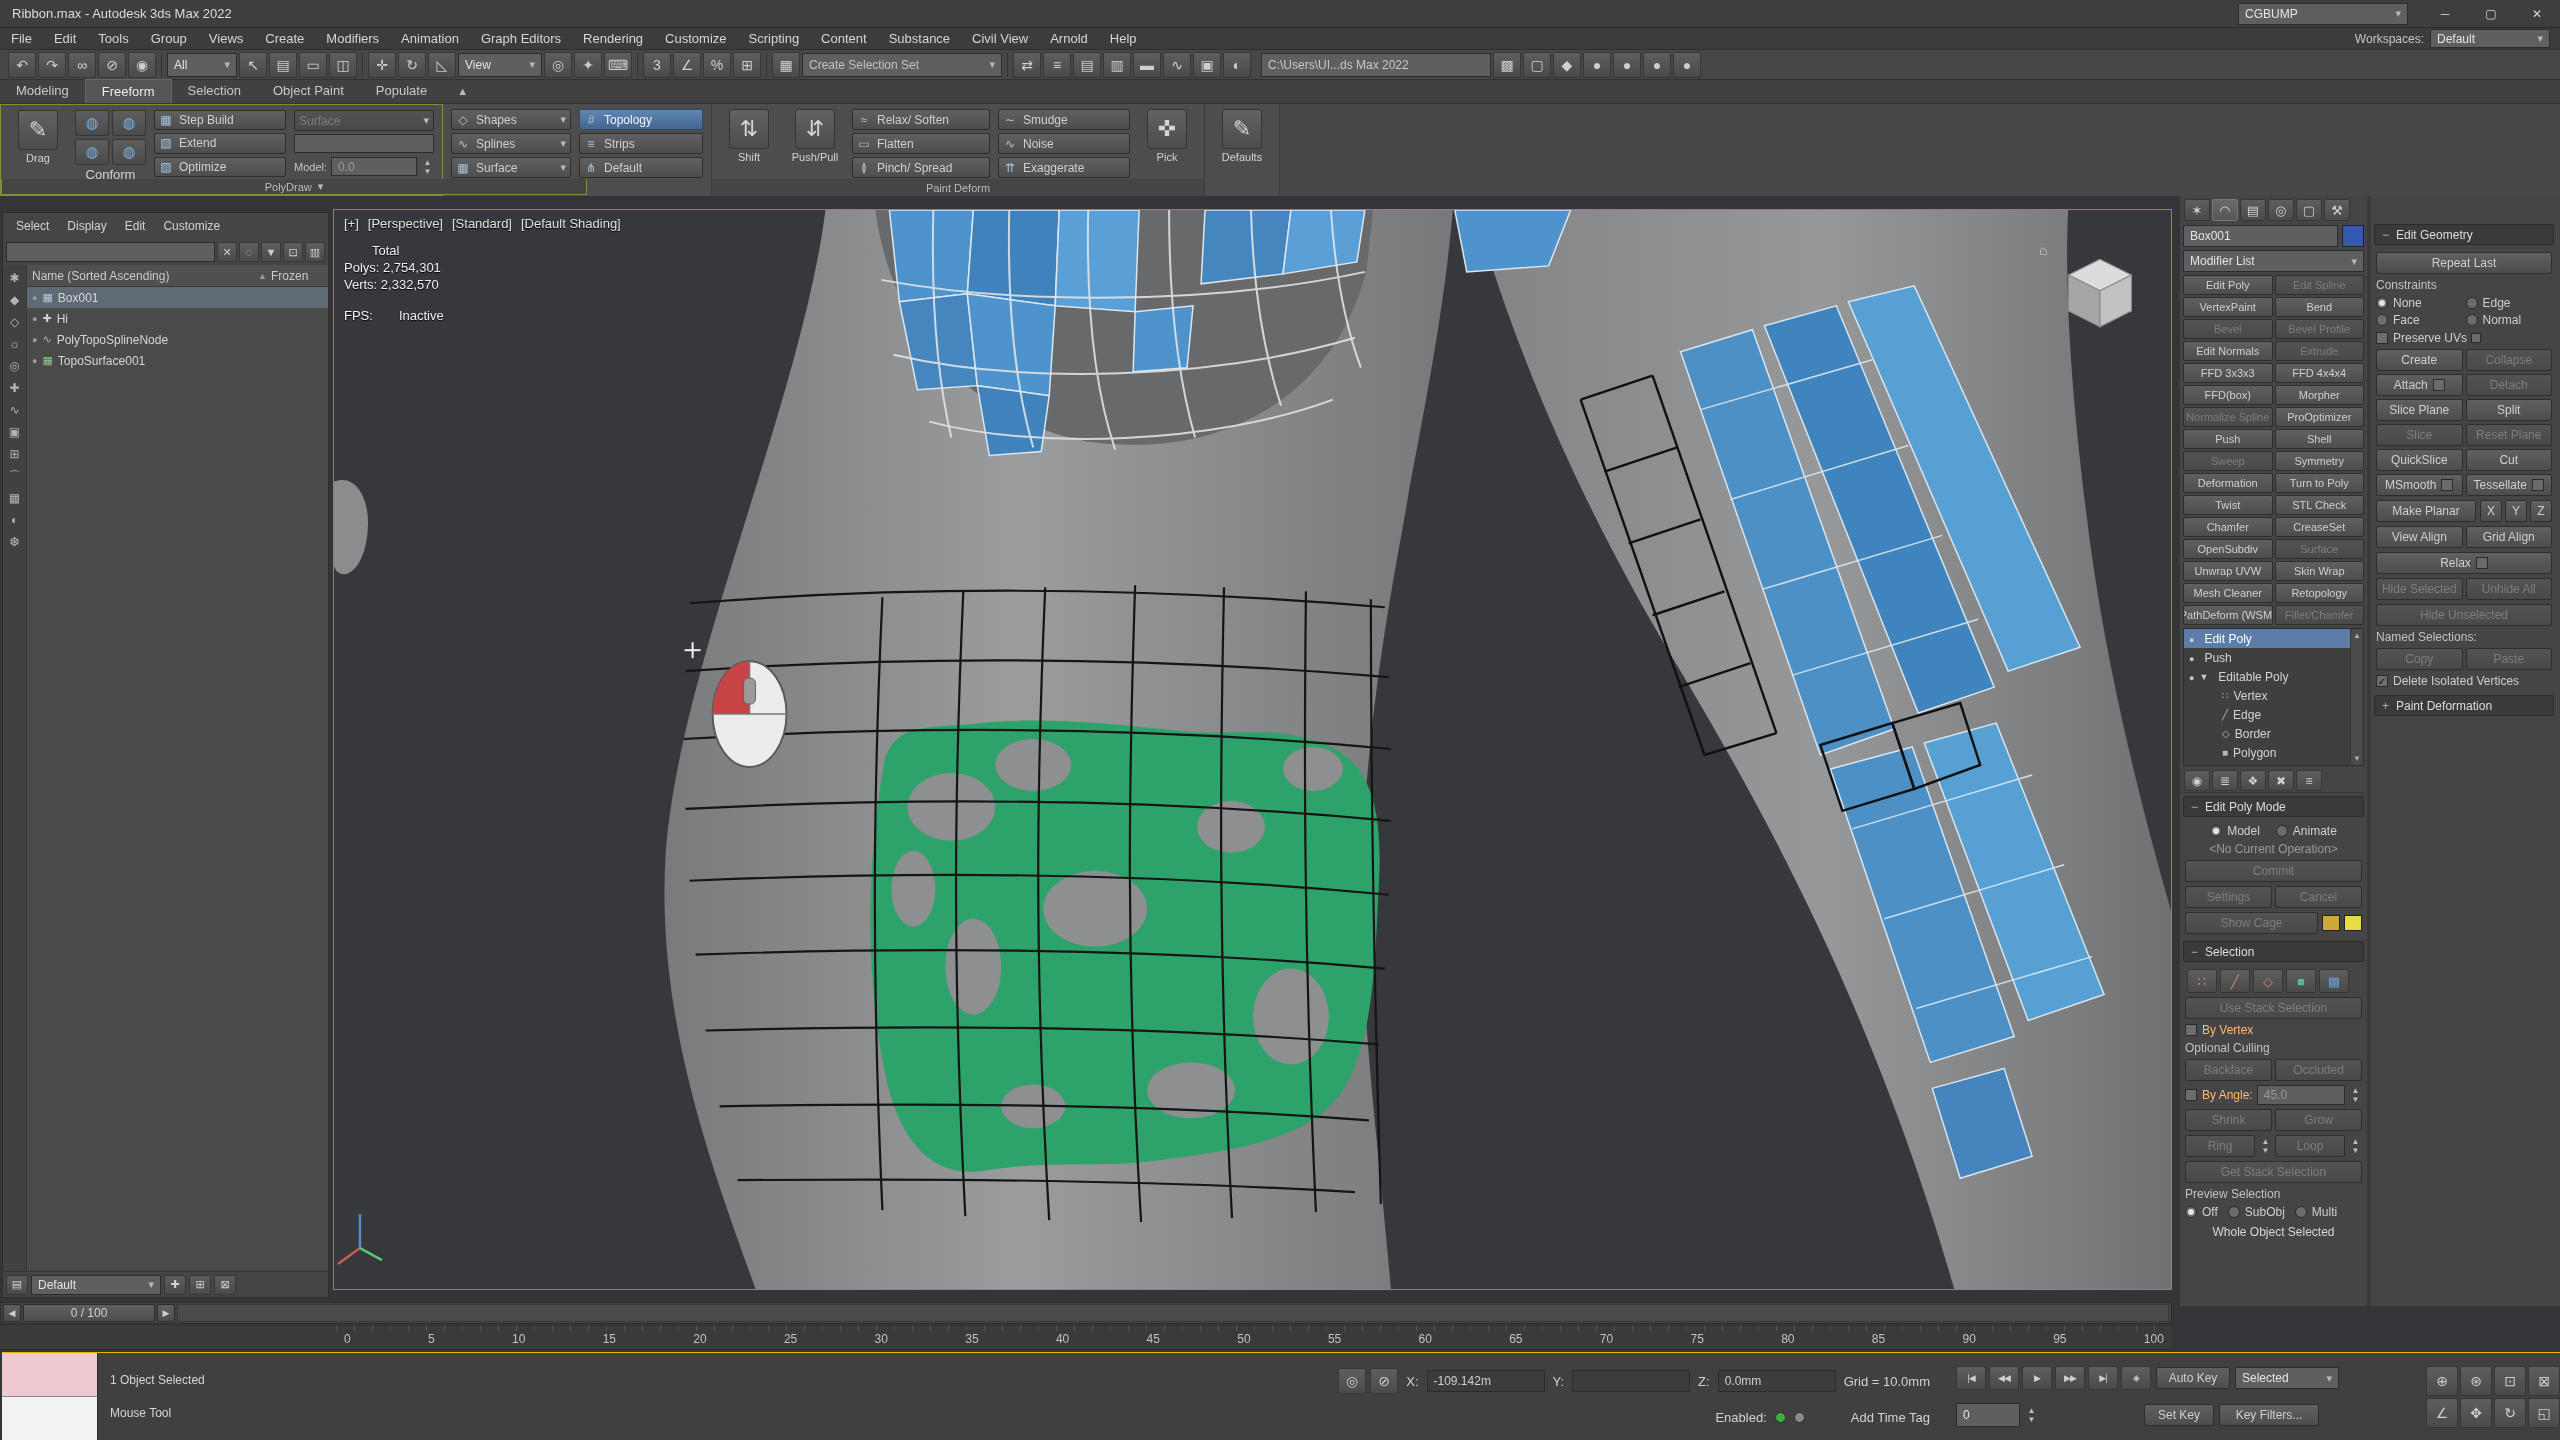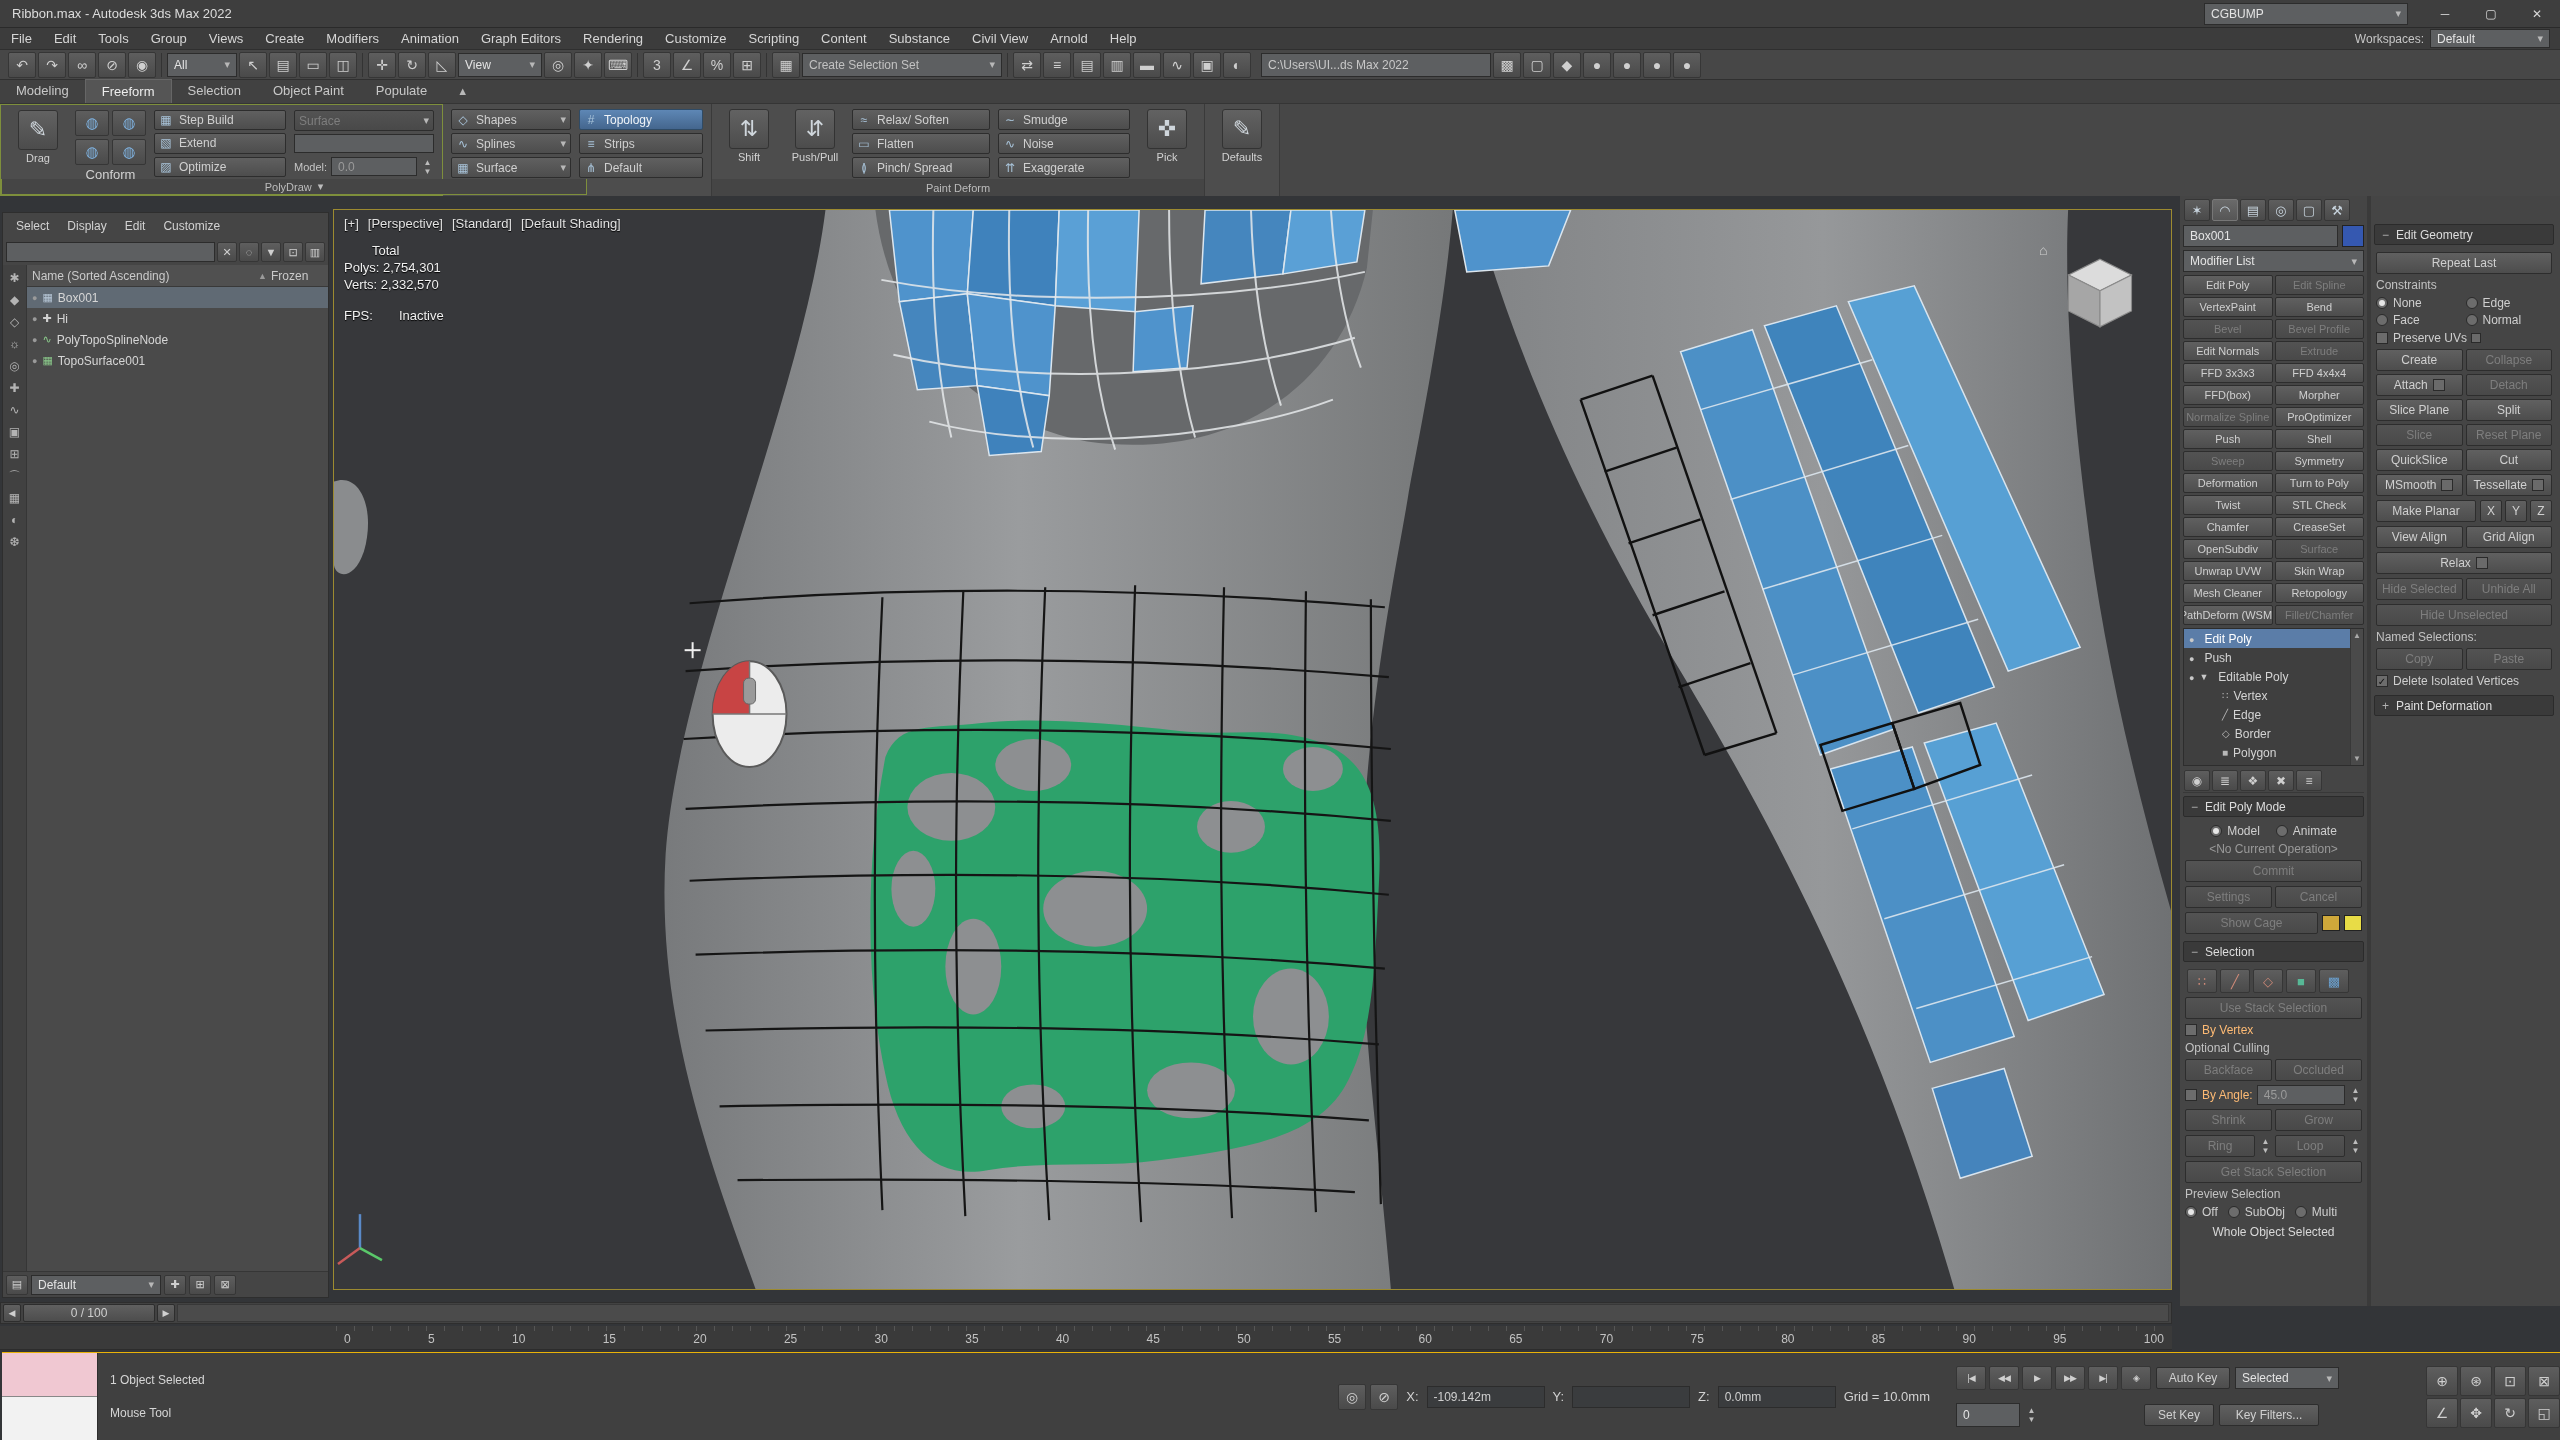--- a/index.html
+++ b/index.html
@@ -26,21 +26,21 @@
   .check.disabled { color:#fdba74; }
   .spin { display:flex; flex-direction:column; justify-content:center; width:13px; flex:none; }
   .spin span { height:9px; font-size:8px; line-height:9px; color:#bdbdbd; text-align:center; }
   .spin .up::before { content:"▲"; } .spin .dn::before { content:"▼"; }
   .g2 { display:grid; grid-template-columns:1fr 1fr; gap:3px; }
 
   
   .titlebar { position:absolute; left:0; top:0; width:2560px; height:28px; background:#3e3e3e; border-bottom:1px solid #2a2a2a; display:flex; align-items:center; }
   .app-title { padding-left:12px; color:#dcdcdc; }
   .titlebar .grow { flex:1; }
-  .ws-dd { width:204px; height:22px; margin-right:14px; }
+  .ws-dd { width:170px; height:22px; margin-right:14px; }
   .win-controls { display:flex; }
   .win-controls div { width:46px; height:27px; display:flex; align-items:center; justify-content:center; color:#d8d8d8; font-size:12px; }
   .menubar { position:absolute; left:0; top:28px; width:2560px; height:22px; background:#3c3c3c; display:flex; align-items:center; border-bottom:1px solid #2f2f2f; }
   .menus { display:flex; }
   .menu-item { padding:0 11px; line-height:22px; font-size:13px; color:#d6d6d6; }
   .menubar .grow { flex:1; }
   .workspaces { display:flex; align-items:center; gap:6px; margin-right:10px; font-size:12px; color:#c6c6c6; }
   .workspaces .field { width:120px; height:19px; }
 
   .toolbar { position:absolute; left:0; top:50px; width:2560px; height:30px; background:#474747; border-bottom:1px solid #303030;
@@ -1048,20 +1048,27 @@
         <span>Y:</span>
         <div class="field coord-field">
             <span></span>
           </div>
         <span>Z:</span>
         <div class="field coord-field">
             <span>0.0mm</span>
           </div>
         <span>Grid = 10.0mm</span>
       </div>
+      <div class="row">
+        <span>Enabled:</span>
+        <div class="dot" style="background: rgb(63, 174, 63);"></div>
+        <div class="dot" style="background: rgb(138, 138, 138);"></div>
+        <div style="width:30px"></div>
+        <span>Add Time Tag</span>
+      </div>
     </div>
     <div class="sb-anim">
       <div class="row tc">
         <div style="display:flex;gap:3px">
 
         <div class="icon-btn">|◀</div>
             <div class="icon-btn">◀◀</div>
             <div class="icon-btn">▶</div>
             <div class="icon-btn">▶▶</div>
             <div class="icon-btn">▶|</div>

